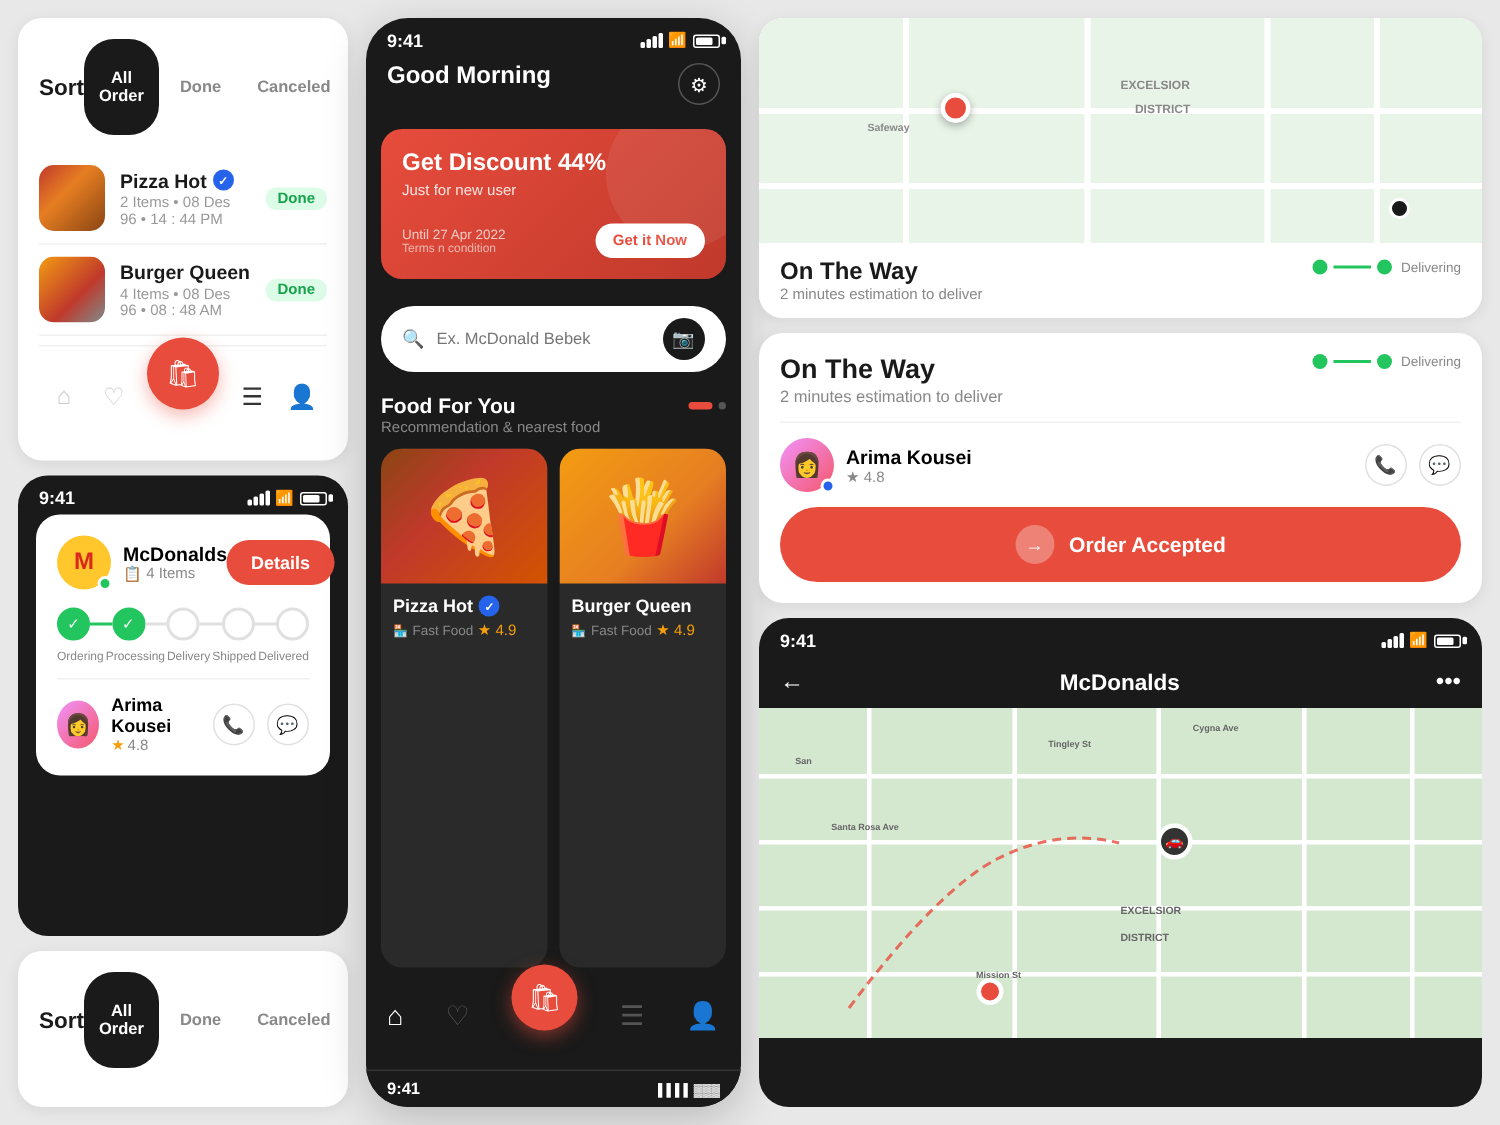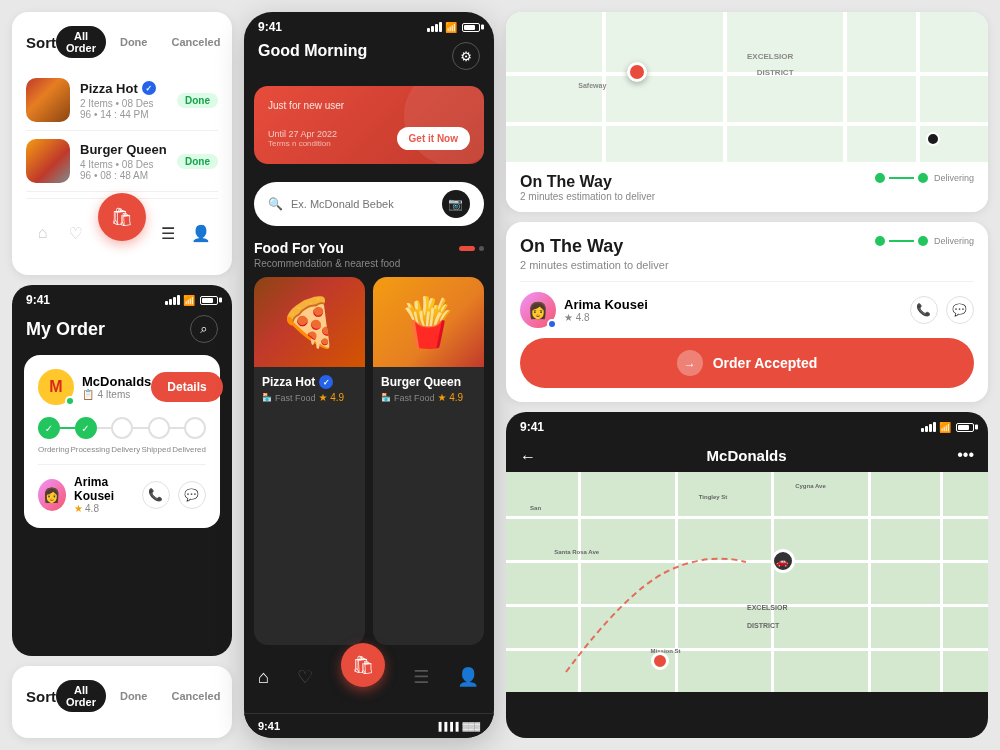--- a/index.html
+++ b/index.html
@@ -38,21 +38,21 @@
     .sort-title {
       font-weight: 700;
       font-size: 15px;
       color: #1a1a1a;
     }
     .sort-tabs {
       display: flex;
       gap: 4px;
     }
     .sort-tab {
-      padding: 4px 10px;
+      padding: 20px 10px;
       border-radius: 20px;
       font-size: 11px;
       font-weight: 600;
       border: none;
       cursor: pointer;
       background: transparent;
       color: #888;
     }
     .sort-tab.active {
       background: #1a1a1a;
@@ -913,24 +913,20 @@
           <div class="signal-bar" style="height:6px"></div>
           <div class="signal-bar" style="height:8px"></div>
           <div class="signal-bar" style="height:10px"></div>
         </div>
         <span class="wifi-icon">📶</span>
         <div class="battery-icon">
             <div class="battery-fill"></div>
           </div>
       </div>
     </div>
-    <div class="my-order-header">
-      <span class="my-order-title">My Order</span>
-      <div class="search-circle">⌕</div>
-    </div>
 
     <div class="order-card-white">
       <div class="mc-order-row">
         <div class="mc-info">
           <div class="mc-logo">
             M
             <div class="mc-online"></div>
           </div>
           <div>
             <div class="mc-name">McDonalds</div>
@@ -1024,20 +1020,21 @@
           </div>
       </div>
     </div>
 
     <div style="display:flex;justify-content:space-between;align-items:flex-start;padding:4px 14px 6px;">
       <span style="color:#fff;font-size:16px;font-weight:700;">Good Morning</span>
       <div style="width:28px;height:28px;border:1.5px solid #555;border-radius:50%;display:flex;align-items:center;justify-content:center;color:#fff;font-size:13px;">⚙</div>
     </div>
 
     <div class="banner">
+      <div class="banner-discount">Get Discount 44%</div>
       <div class="banner-sub">Just for new user</div>
       <div class="banner-footer">
         <div>
           <div class="banner-date">Until 27 Apr 2022</div>
           <div class="terms-text">Terms n condition</div>
         </div>
         <button class="get-btn">Get it Now</button>
       </div>
     </div>
 

